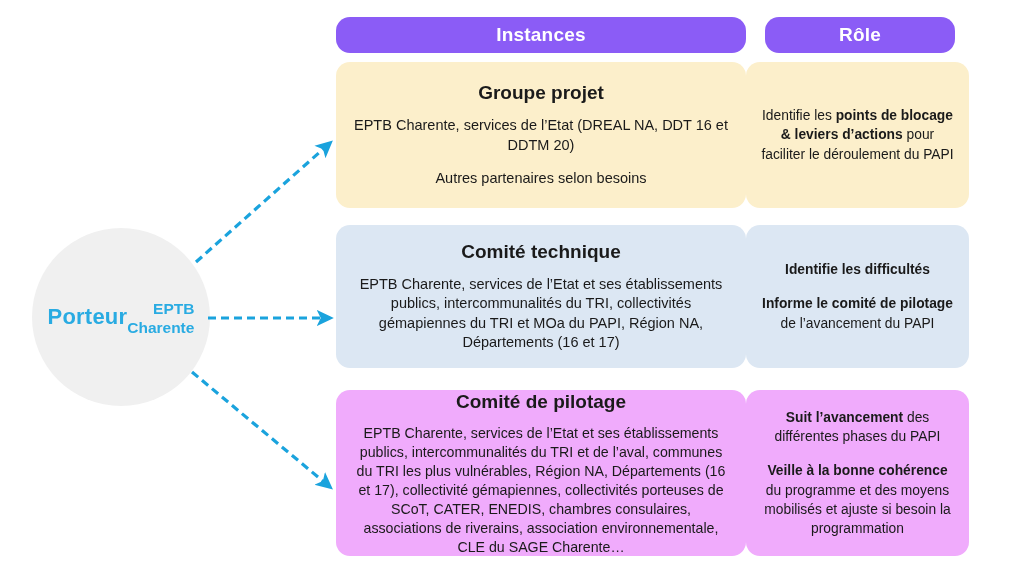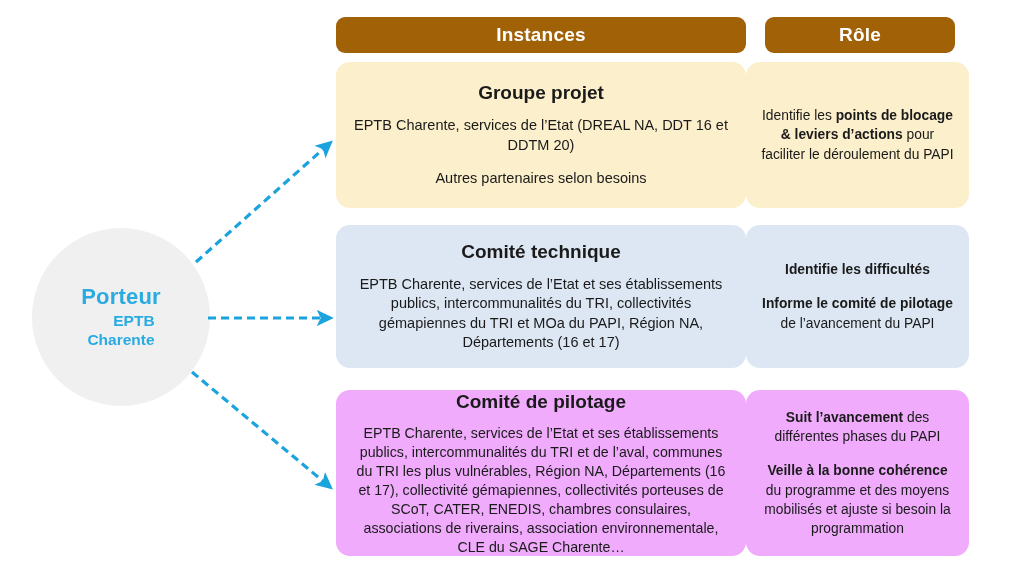--- a/index.html
+++ b/index.html
@@ -12,23 +12,23 @@
     height: 576px;
     position: relative;
     overflow: hidden;
     font-family: "Liberation Sans", sans-serif;
     color: #1a1a1a;
   }
 
   
   .col-header {
     position: absolute;
-    background: #a16207;
+    background: #8b5cf6;
     color: #ffffff;
-    border-radius: 9px;
+    border-radius: 14px;
     display: flex;
     align-items: center;
     justify-content: center;
     font-weight: bold;
     font-size: 19px;
     letter-spacing: .2px;
   }
   #header-instances { left: 336px; top: 17px; width: 410px; height: 36px; }
   #header-role      { left: 765px; top: 17px; width: 190px; height: 36px; }
 
@@ -79,21 +79,21 @@
   
   #porteur-circle {
     position: absolute;
     left: 32px;
     top: 228px;
     width: 178px;
     height: 178px;
     border-radius: 50%;
     background: #f0f0f0;
     display: flex;
-    flex-direction: column;
+    flex-direction: row;
     align-items: center;
     justify-content: center;
     text-align: center;
     color: #29ABE2;
   }
   #porteur-title {
     font-weight: bold;
     font-size: 22px;
     line-height: 1.1;
     letter-spacing: .2px;

